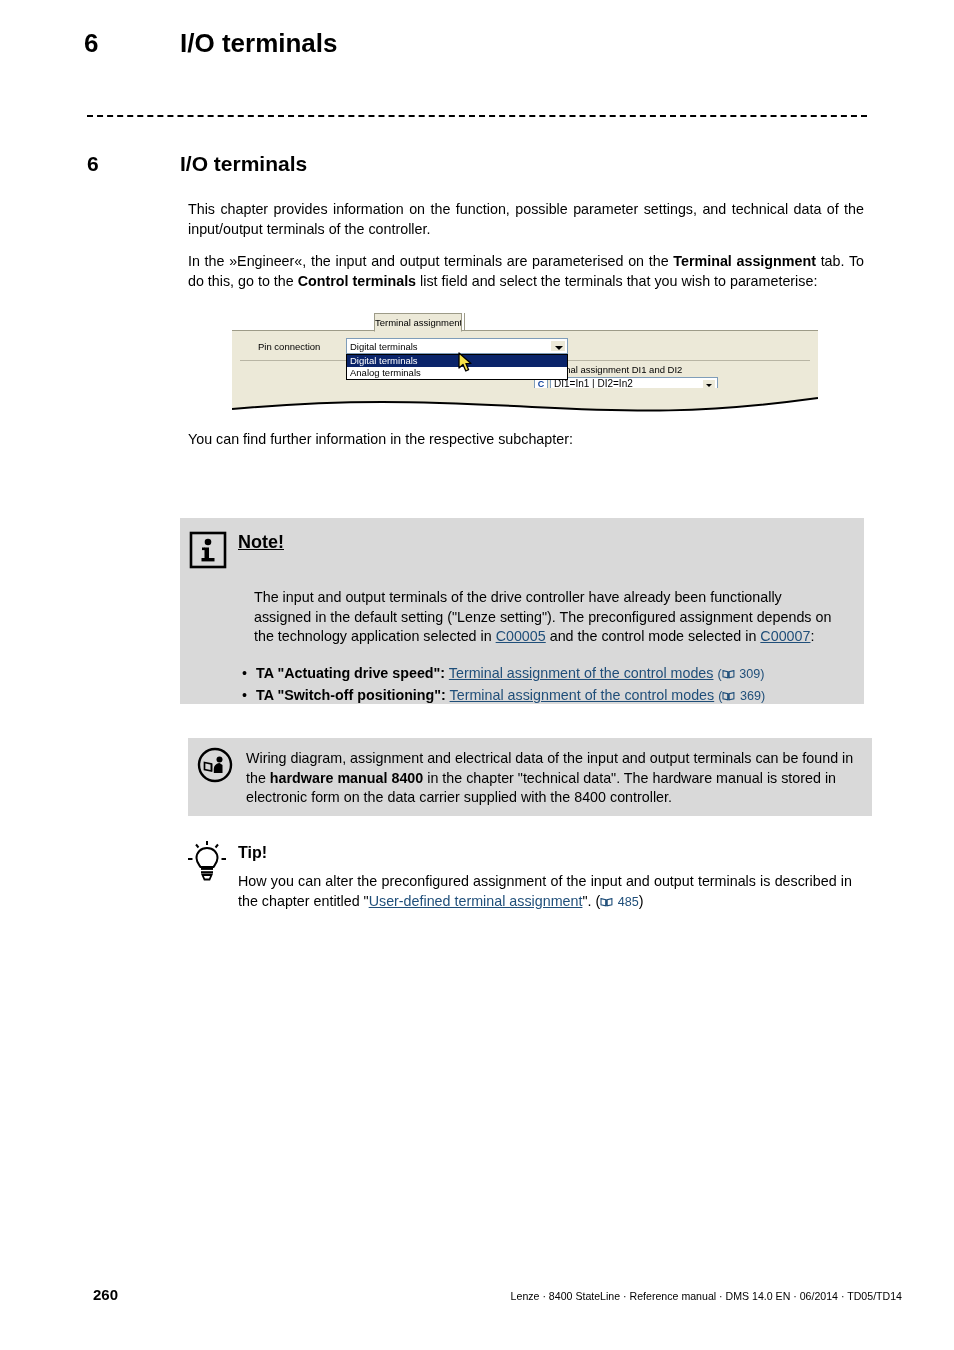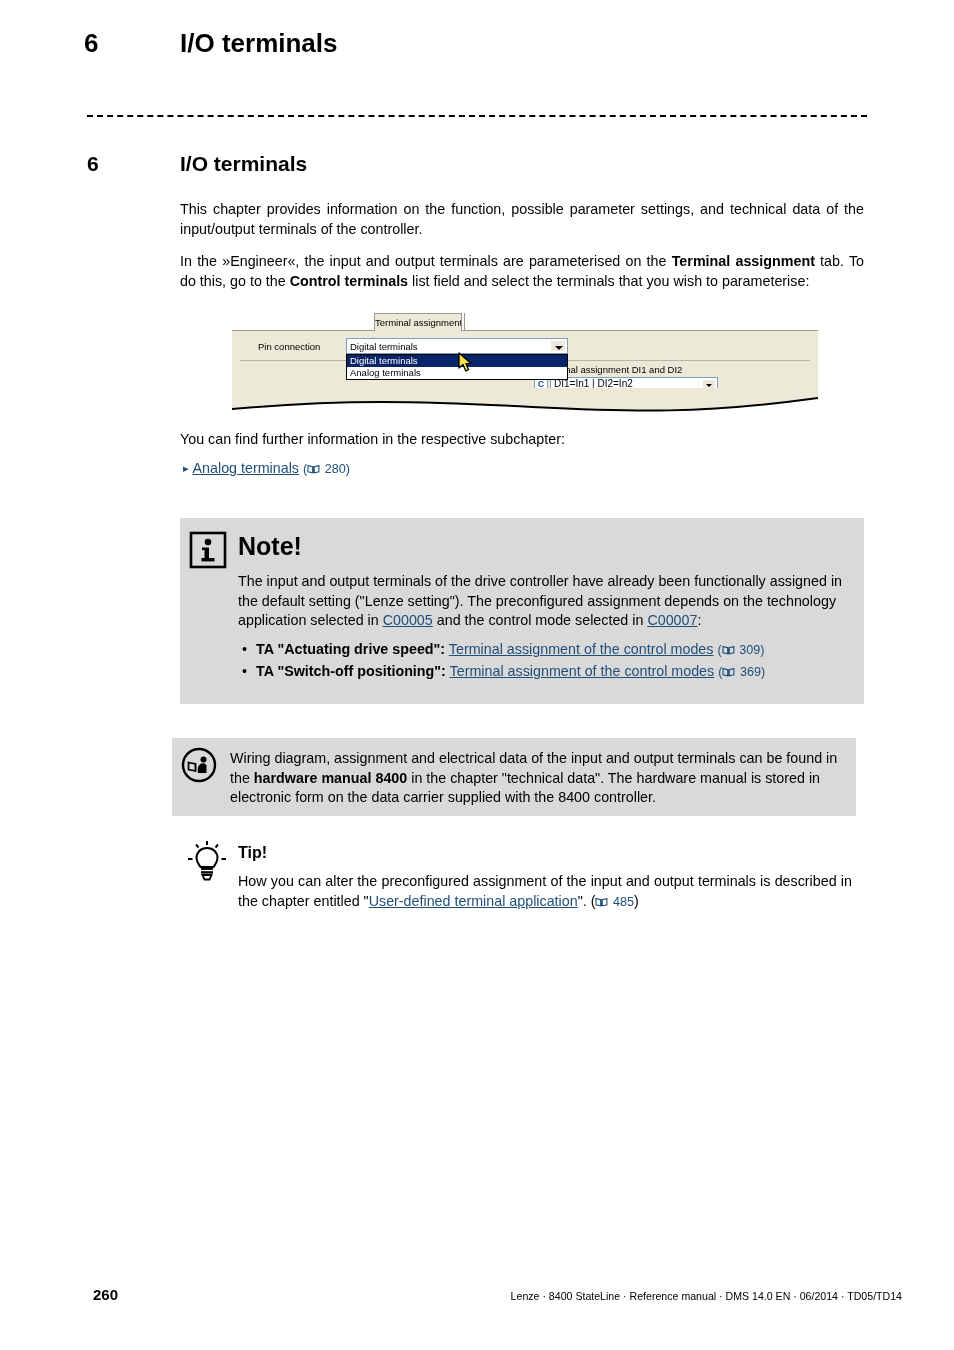--- a/index.html
+++ b/index.html
@@ -72,21 +72,21 @@
   }
 
   
   .content {
     position: absolute;
     left: 180px;
     top: 200px;
     width: 684px;
   }
   p.body {
-    margin: 0 0 13px 0;
+    margin: 0 0 13px 8px;
     font-size: 14.3px;
     line-height: 19.5px;
     text-align: justify;
     hyphens: none;
   }
   p.body.last { margin-bottom: 0; }
   .b { font-weight: bold; }
 
   
   .figure {
@@ -334,51 +334,52 @@
   }
   .note-icon {
     position: absolute;
     left: 8px;
     top: 12px;
   }
   .note-title {
     position: absolute;
     left: 58px;
     top: 14px;
-    font-size: 25px;
-    font-weight: bold;
+    font-size: 18px;
+    font-weight: bold;
+    text-decoration: underline;
   }
   .note-body {
     position: absolute;
     left: 58px;
     top: 54px;
     width: 612px;
     font-size: 14.3px;
     line-height: 19.6px;
   }
-  .note-body p { margin: 0; }
+  .note-body p { margin: 16px; }
   .bullets {
     margin: 8px 0 0 0;
     padding: 0;
     list-style: none;
   }
   .bullets li {
     font-size: 14.3px;
     line-height: 21px;
     white-space: nowrap;
   }
   .bullets li::before {
     content: "\2022";
     display: inline-block;
     width: 14px;
     margin-left: 4px;
   }
 
   #hw-box {
-    left: 172px;
+    left: 188px;
     top: 738px;
     width: 684px;
     height: 78px;
   }
   .hw-icon {
     position: absolute;
     left: 8px;
     top: 8px;
   }
   .hw-body {
@@ -503,27 +504,20 @@
       <path d="M0 21 C 110 11 190 13 300 19 C 400 24 470 26 586 10" fill="none" stroke="#000000" stroke-width="2"></path>
     </svg>
   </div>
 </div>
 
 <div style="position:absolute;left:180px;top:430px;width:684px;">
   <p class="body last">You can find further information in the respective subchapter:</p>
 </div>
 
 <div class="linklist">
-  <div class="linkrow">
-    <span class="tri">▸</span><span class="xref">Analog terminals</span>
-    <span class="pageref">(<svg class="bookicon" width="13" height="10" viewBox="0 0 13 10">
-          <path d="M1 1.6 L5.7 2.6 L5.7 8.8 L1 7.9 Z M11.9 1.6 L7.2 2.6 L7.2 8.8 L11.9 7.9 Z" fill="none" stroke="#1f4e79" stroke-width="1.1"></path>
-          <line x1="6.45" y1="2.6" x2="6.45" y2="8.8" stroke="#1f4e79" stroke-width="1"></line>
-        </svg> <span>280</span>)</span>
-  </div>
 </div>
 
 <div class="greybox" id="note-box">
   <svg class="note-icon" width="40" height="40" viewBox="0 0 40 40">
     <rect x="3" y="3" width="34" height="34" fill="none" stroke="#000000" stroke-width="2.6"></rect>
     <circle cx="20" cy="12" r="3.3" fill="#000000"></circle>
     <rect x="16.5" y="17.5" width="4.5" height="12" fill="#000000"></rect>
     <rect x="13.5" y="28" width="13" height="3.4" fill="#000000"></rect>
     <rect x="14" y="17.5" width="3" height="2.6" fill="#000000"></rect>
   </svg>
@@ -563,21 +557,21 @@
     <rect x="15" y="31.2" width="12" height="2.4" fill="#000000"></rect>
     <path d="M16.5 35 L25.5 35 L23.5 39.5 L18.5 39.5 Z" fill="none" stroke="#000000" stroke-width="1.8"></path>
     <line x1="21" y1="1" x2="21" y2="5" stroke="#000000" stroke-width="2"></line>
     <line x1="10" y1="4.5" x2="12.5" y2="7.5" stroke="#000000" stroke-width="2"></line>
     <line x1="32" y1="4.5" x2="29.5" y2="7.5" stroke="#000000" stroke-width="2"></line>
     <line x1="2" y1="19" x2="6.5" y2="19" stroke="#000000" stroke-width="2"></line>
     <line x1="35.5" y1="19" x2="40" y2="19" stroke="#000000" stroke-width="2"></line>
   </svg>
   <div class="tip-title">Tip!</div>
   <div class="tip-body">
-    <p><span>How you can alter the preconfigured assignment of the input and output terminals is described in the chapter entitled "</span><span class="xref">User-defined terminal application</span><span>". (</span><span class="pageref"><svg class="bookicon" width="13" height="10" viewBox="0 0 13 10">
+    <p><span>How you can alter the preconfigured assignment of the input and output terminals is described in the chapter entitled "</span><span class="xref">User-defined terminal assignment</span><span>". (</span><span class="pageref"><svg class="bookicon" width="13" height="10" viewBox="0 0 13 10">
             <path d="M1 1.6 L5.7 2.6 L5.7 8.8 L1 7.9 Z M11.9 1.6 L7.2 2.6 L7.2 8.8 L11.9 7.9 Z" fill="none" stroke="#1f4e79" stroke-width="1.1"></path>
             <line x1="6.45" y1="2.6" x2="6.45" y2="8.8" stroke="#1f4e79" stroke-width="1"></line>
           </svg> <span>485</span></span><span>)</span></p>
   </div>
 </div>
 
 <div class="footer">
   <div class="pagenum">260</div>
   <div class="imprint">Lenze · 8400 StateLine · Reference manual · DMS 14.0 EN · 06/2014 · TD05/TD14</div>
 </div>

